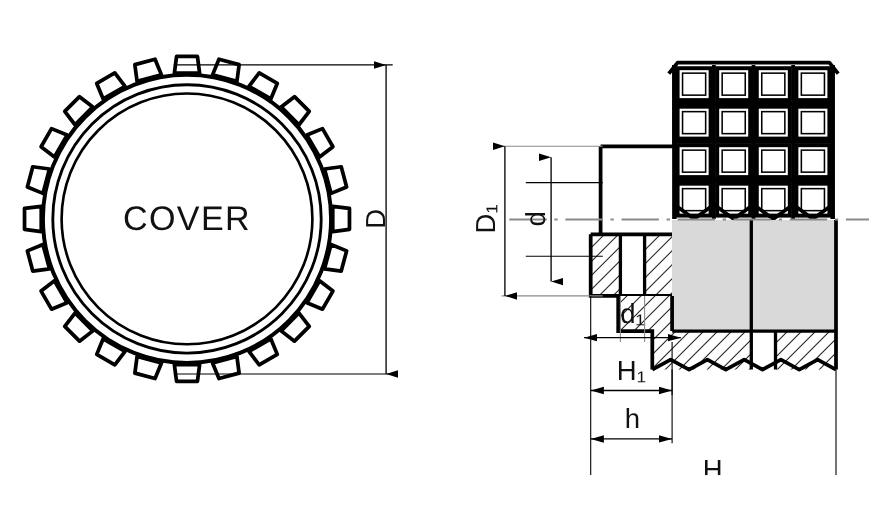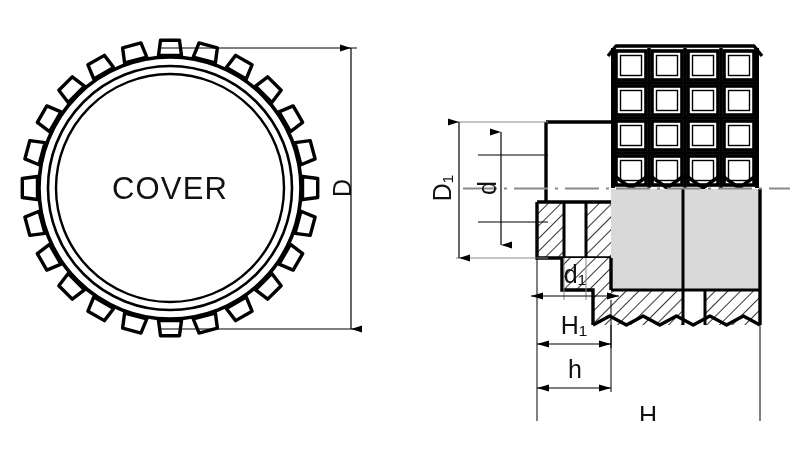--- a/index.html
+++ b/index.html
@@ -7,20 +7,21 @@
     padding: 0;
     background: #ffffff;
   }
   #stage {
     position: relative;
     width: 800px;
     height: 421px;
     background: #ffffff;
     overflow: hidden;
     font-family: "Liberation Sans", sans-serif;
+    margin-top: 11px;
   }
   #drawing {
     position: absolute;
     left: 0;
     top: 0;
     width: 800px;
     height: 464px;
   }
   .lbl {
     font-family: "Liberation Sans", sans-serif;

